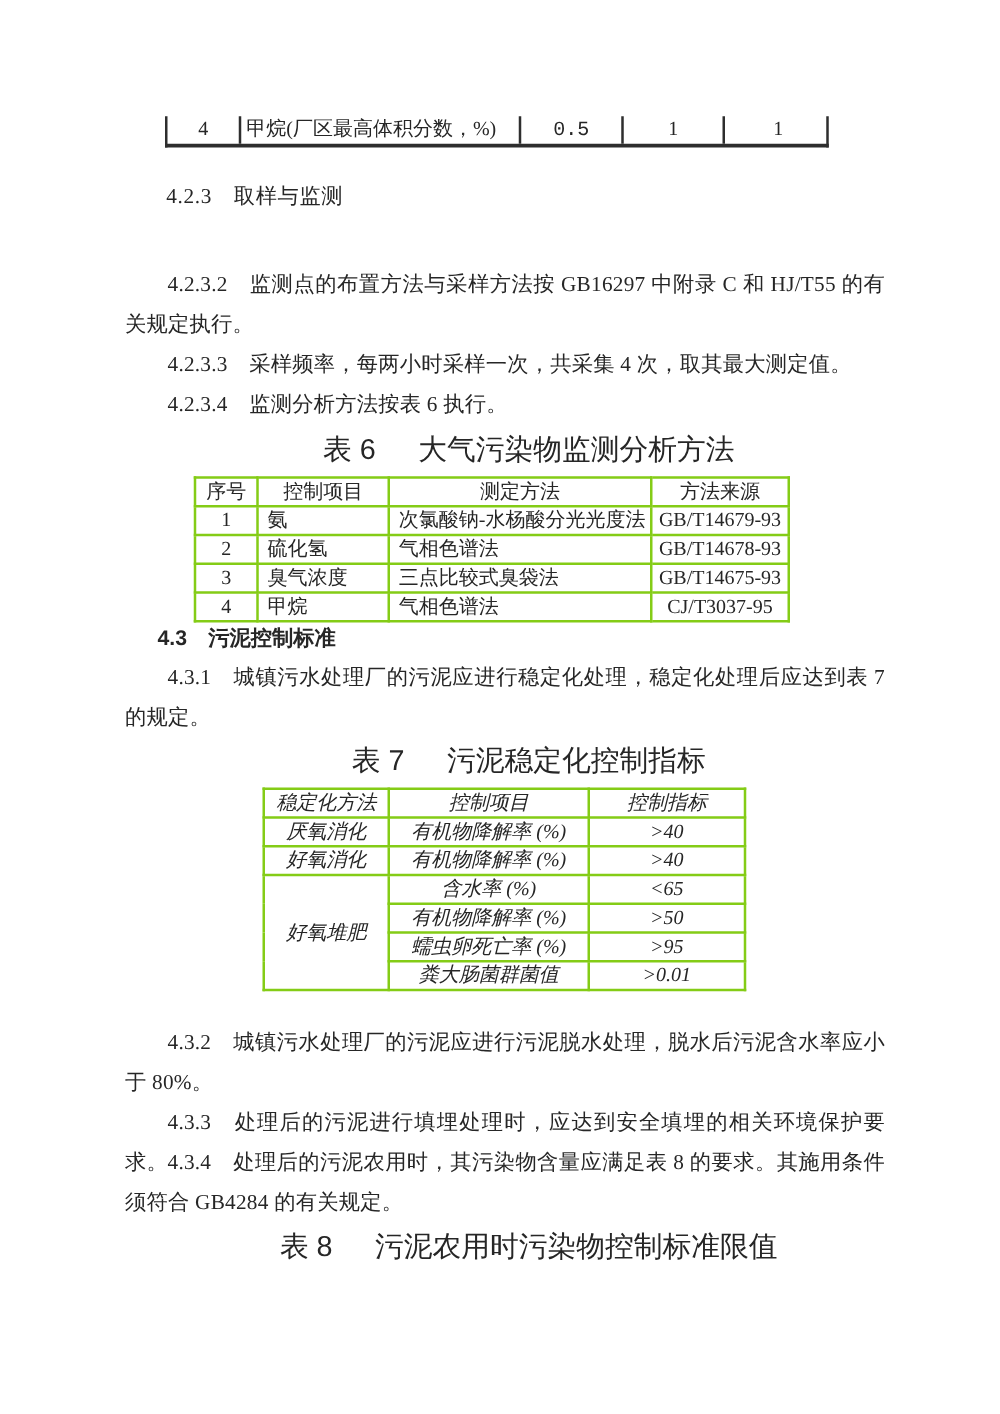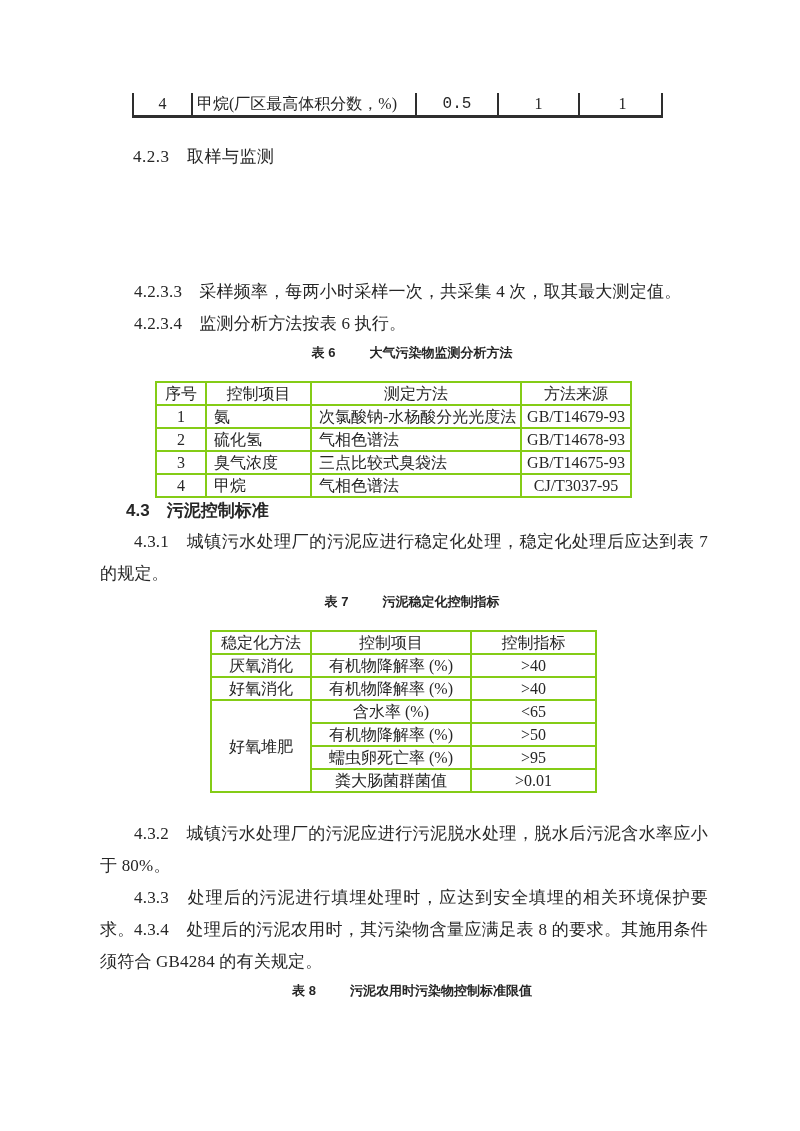--- a/index.html
+++ b/index.html
@@ -41,60 +41,61 @@
   .p4231 { top:148px; }
   .p4232 { top:212px; }
   .p4233 { top:276px; white-space:nowrap; }
   .p4234 { top:308px; white-space:nowrap; }
   .p431  { top:526px; }
   .p432  { top:818px; }
   .p433  { top:882px; }
   .p434  { top:914px; }
 
   .tbl-caption {
-    position:absolute; left:104px; width:616px; text-align:center;
+    position:absolute; left:115px; width:616px; text-align:center;
     font-family:"Liberation Sans","DejaVu Sans",sans-serif;
-    font-weight:bold; font-size:13px; white-space:nowrap;
+    font-weight:normal; font-size:23px; white-space:nowrap;
   }
   .cap6 { top:344px; }
   .cap7 { top:593px; }
   .cap8 { top:982px; }
   .tbl-caption .cap-title { margin-left:34px; }
 
   table.doc {
     position:absolute; border-collapse:collapse; table-layout:fixed;
     font-size:16px;
   }
   table.doc th, table.doc td {
     border:2px solid #84cc16; padding:0; height:21px; line-height:21px;
     text-align:center; font-weight:normal; white-space:nowrap; overflow:hidden;margin-left:47px;
   }
   .t6 { left:155px; top:381px; width:475px; }
   .t6 .col-a { width:50px; } .t6 .col-b { width:105px; }
   .t6 .col-c { width:210px; } .t6 .col-d { width:110px; }
   .t6 td.tl { text-align:left; padding-left:7px; }
 
-  .t7 { left:210px; top:630px; width:385px; }
+  .t7 { left:210px; top:630px; width:385px;font-style:italic; }
   .t7 .col-a { width:100px; } .t7 .col-b { width:160px; } .t7 .col-c { width:125px; }
 </style>
 </head>
 <body>
 
 <div class="page">
 
   <div class="toprow">
     <div class="cell tc0">4</div>
     <div class="cell tc1">甲烷(厂区最高体积分数，%)</div>
     <div class="cell tc2">0.5</div>
     <div class="cell tc3">1</div>
     <div class="cell tc4">1</div>
   </div>
 
   <div class="heading h423">4.2.3　取样与监测</div>
 
+  <p class="para p4232">4.2.3.2　监测点的布置方法与采样方法按 GB16297 中附录 C 和 HJ/T55 的有关规定执行。</p>
   <p class="para p4233">4.2.3.3　采样频率，每两小时采样一次，共采集 4 次，取其最大测定值。</p>
   <p class="para p4234">4.2.3.4　监测分析方法按表 6 执行。</p>
 
   <div class="tbl-caption cap6">
     <span class="cap-label">表 6</span><span class="cap-title">大气污染物监测分析方法</span>
   </div>
 
   <table class="doc t6">
     <colgroup>
         <col class="col-a">

